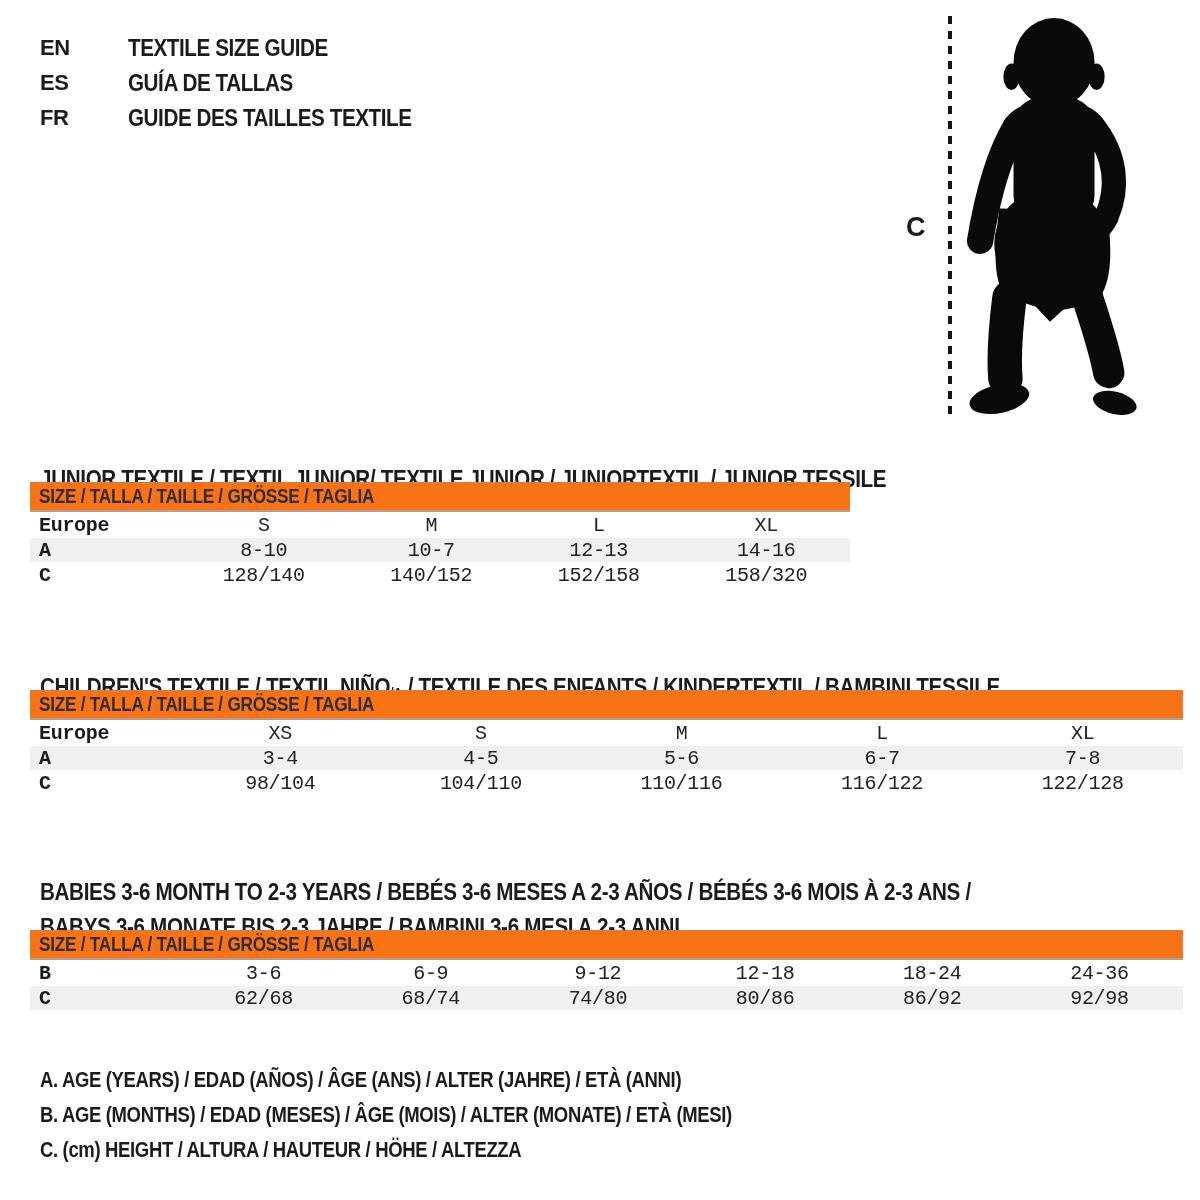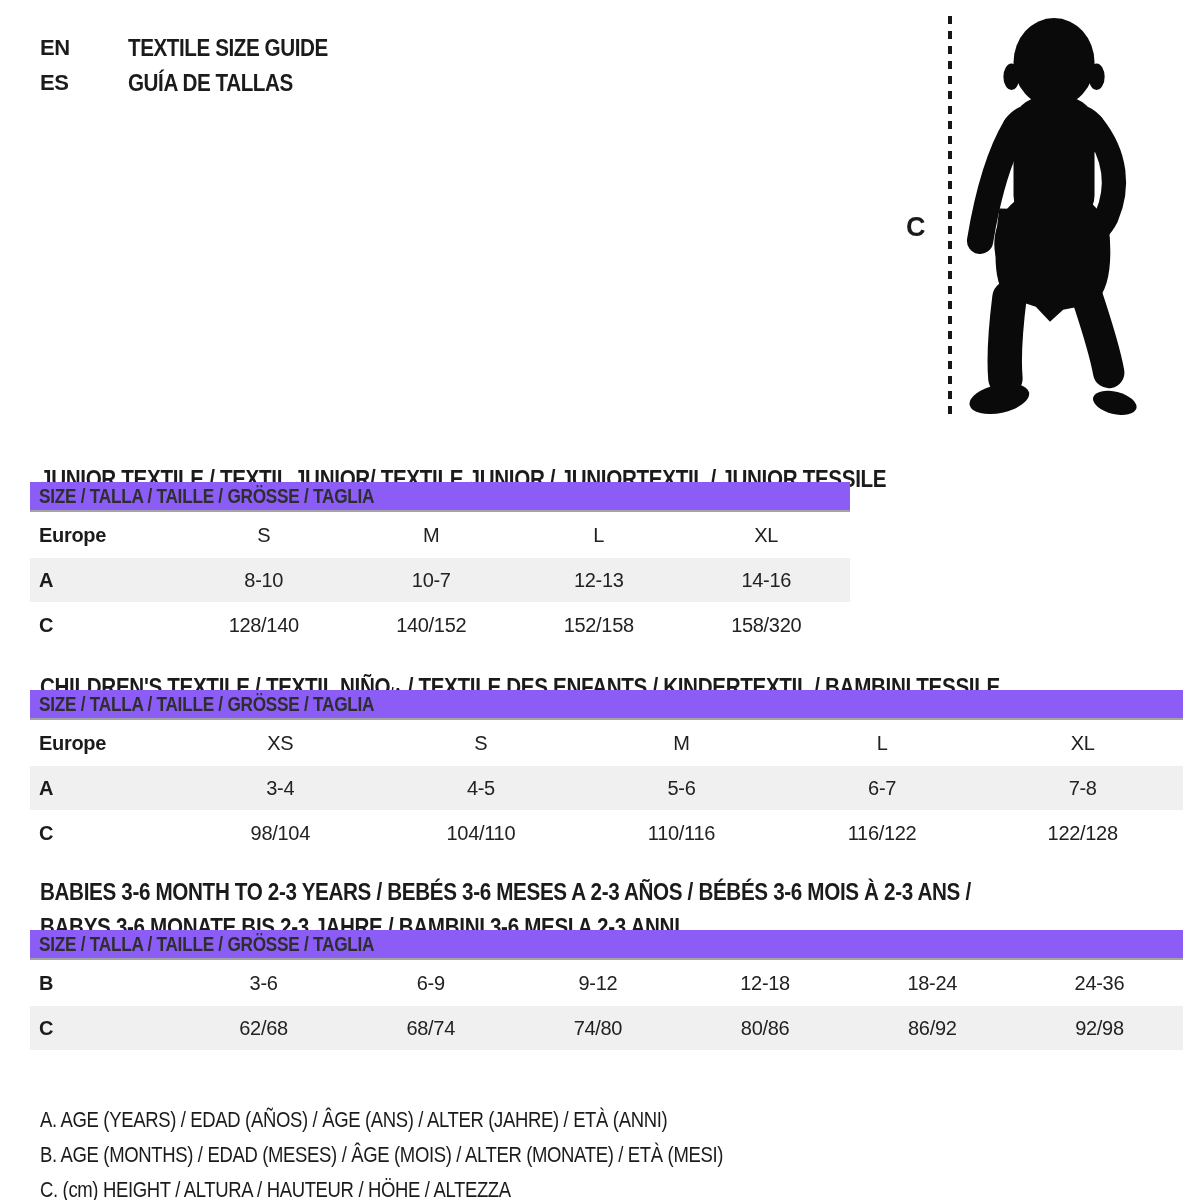--- a/index.html
+++ b/index.html
@@ -29,43 +29,47 @@
   .measure-label { left:906px; top:212px; font-weight:bold; font-size:27px; }
   .silhouette { left:964px; top:16px; }
 
   
   .section-title { font-weight:bold; font-size:24px; letter-spacing:-0.4px; white-space:nowrap;margin-top:32px; }
   .title-sub { font-size:0.62em; position:relative; top:0.22em; }
 
   
   .tbl { }
   .tbl-header {
-    height:30px; background:#8b5cf6; border-bottom:2px solid #a3a3a3;
+    height:30px; background:#f97316; border-bottom:2px solid #a3a3a3;
     display:flex; align-items:center; padding-left:9px;
     font-weight:bold; font-size:20px; color:#2e2e2e; letter-spacing:-0.3px;
   }
-  .tbl-row { display:flex; height:44px; margin-top:1px; align-items:center; font-size:20px; letter-spacing:-0.3px; }
+  .tbl-row { display:flex; height:24px; margin-top:1px; align-items:center; font-size:20px; letter-spacing:-0.3px;font-family:Liberation Mono, monospace; }
   .tbl-row.alt { background:#f0f0f0; }
   .tbl-row .lbl { width:150px; padding-left:9px; font-weight:bold; }
   .tbl-row .val { flex:1; text-align:center; font-weight:normal; color:#222; }
 
   
-  .legend-line { font-weight:normal; font-size:21.5px; letter-spacing:-0.4px; white-space:nowrap;margin-top:40px; }
+  .legend-line { font-weight:bold; font-size:21.5px; letter-spacing:-0.4px; white-space:nowrap; }
 </style>
 </head>
 <body>
 
 <div class="abs lang-list">
   <div class="lang-row">
     <span class="lang-code">EN</span>
     <span class="lang-label cond">TEXTILE SIZE GUIDE</span>
   </div>
   <div class="lang-row">
     <span class="lang-code">ES</span>
     <span class="lang-label cond">GUÍA DE TALLAS</span>
+  </div>
+  <div class="lang-row">
+    <span class="lang-code">FR</span>
+    <span class="lang-label cond">GUIDE DES TAILLES TEXTILE</span>
   </div>
 </div>
 
 <div class="abs measure-label">C</div>
 <div class="abs measure-line"></div>
 <div class="abs silhouette">
   <svg width="176" height="400" viewBox="0 0 172 395" xmlns="http://www.w3.org/2000/svg">
     <g fill="#0a0a0a" stroke="none">
 
       <ellipse cx="88" cy="46" rx="40" ry="44"></ellipse>

